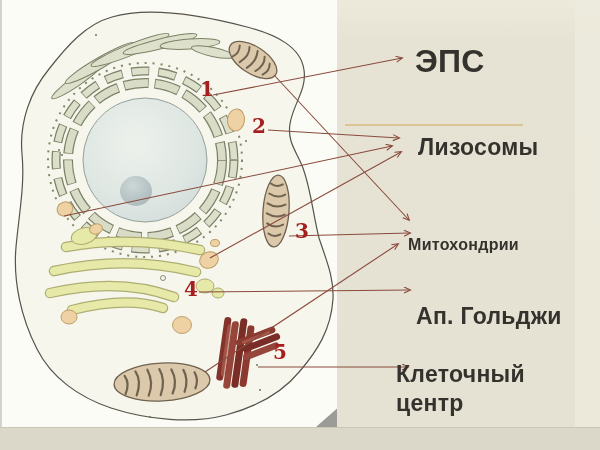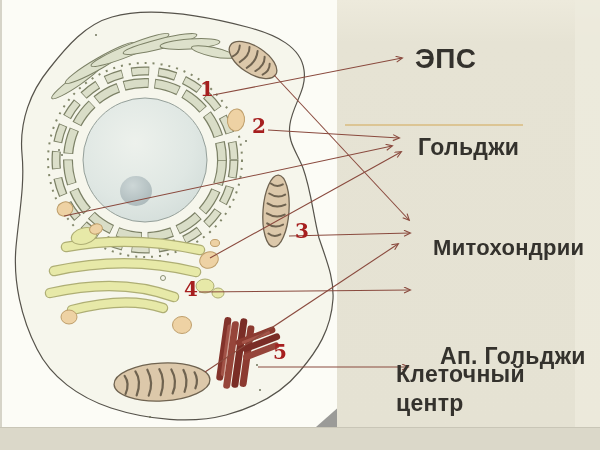--- a/index.html
+++ b/index.html
@@ -17,24 +17,24 @@
     position:absolute;left:337px;top:0;width:263px;height:427px;
     background:linear-gradient(180deg,#edeadc 0%,#e6e3d4 10%,#e5e2d3 100%);
   }
   .right-strip{position:absolute;left:575px;top:0;width:25px;height:427px;background:#edebdd;opacity:.8;}
   
   .bottom-strip{position:absolute;left:0;top:427px;width:600px;height:23px;background:#dbd8c9;border-top:1px solid #c9c6b7;box-sizing:border-box;}
   
   .divider{position:absolute;left:345px;top:124px;width:178px;height:2px;background:#dcc594;}
   
   .lbl{position:absolute;font-weight:bold;color:#34322d;letter-spacing:.3px;line-height:1.2;}
-  .lbl-eps{left:415px;top:42px;font-size:28px;}
+  .lbl-eps{left:415px;top:42px;font-size:32px;}
   .lbl-lys{left:418px;top:134px;font-size:23px;}
-  .lbl-mit{left:433px;top:235px;font-size:22px;}
-  .lbl-gol{left:440px;top:303px;font-size:23px;margin-top:40px;}
+  .lbl-mit{left:408px;top:235px;font-size:16px;}
+  .lbl-gol{left:416px;top:303px;font-size:23px;}
   .lbl-cc{left:396px;top:360px;font-size:23px;width:175px;line-height:1.24;}
   
   .corner-tri{
     position:absolute;left:316px;top:407px;width:21px;height:20px;
     background:#9b9b98;
     clip-path:polygon(0 100%,100% 100%,100% 8%);
   }
   svg{position:absolute;left:0;top:0;}
   #cellsvg{left:2px;width:335px;height:427px;}
   #overlay{width:600px;height:450px;pointer-events:none;}
@@ -209,16 +209,16 @@
   <g text-anchor="middle">
     <text class="num" x="207" y="96">1</text>
     <text class="num" x="259" y="133">2</text>
     <text class="num" x="302" y="238">3</text>
     <text class="num" x="191" y="296">4</text>
     <text class="num" x="280" y="359">5</text>
   </g>
 </svg>
 
 <div class="lbl lbl-eps">ЭПС</div>
-<div class="lbl lbl-lys">Гольджи</div>
+<div class="lbl lbl-lys">Лизосомы</div>
 <div class="lbl lbl-mit">Митохондрии</div>
 <div class="lbl lbl-gol">Ап. Гольджи</div>
 <div class="lbl lbl-cc">Клеточный центр</div>
 
 </body></html>

